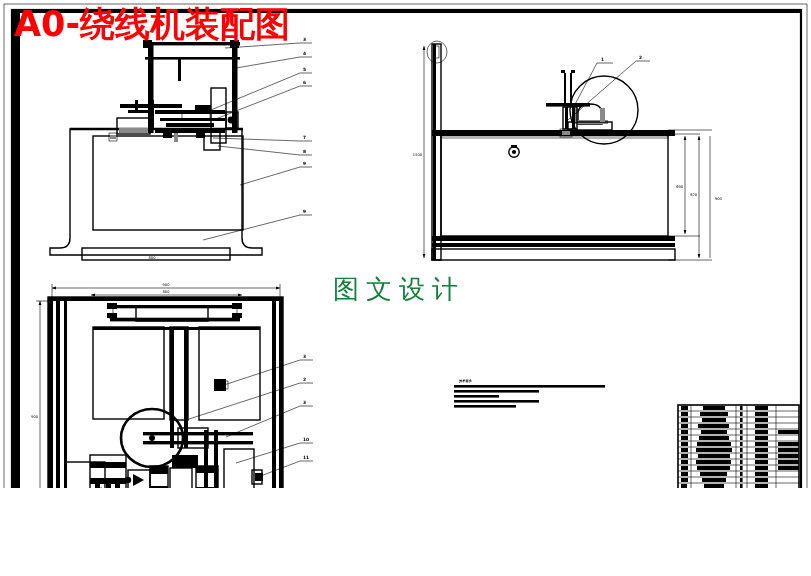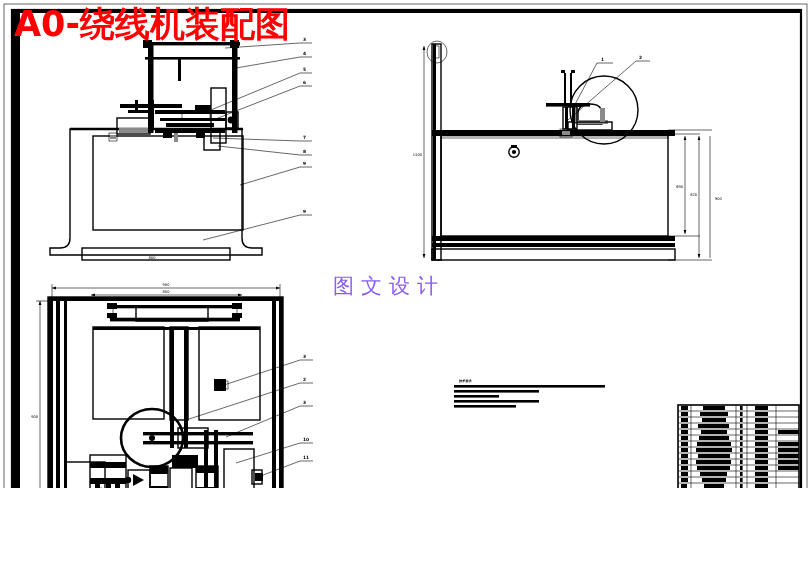--- a/index.html
+++ b/index.html
@@ -32,22 +32,22 @@
     color: #ff0000;
     letter-spacing: 0px;
     white-space: nowrap;
     line-height: 40px;
   }
   .watermark {
     position: absolute;
     left: 333px;
     top: 272px;
     font-family: "DejaVu Serif", serif;
-    font-size: 21px;
-    color: #8b5cf6;
+    font-size: 26px;
+    color: #15803d;
     letter-spacing: 7px;
     white-space: nowrap;
   }
   .tinytext {
     font-family: "DejaVu Sans", sans-serif;
     font-size: 3.2px;
     fill: #000;
   }
   .leadnum {
     font-family: "DejaVu Sans", sans-serif;

